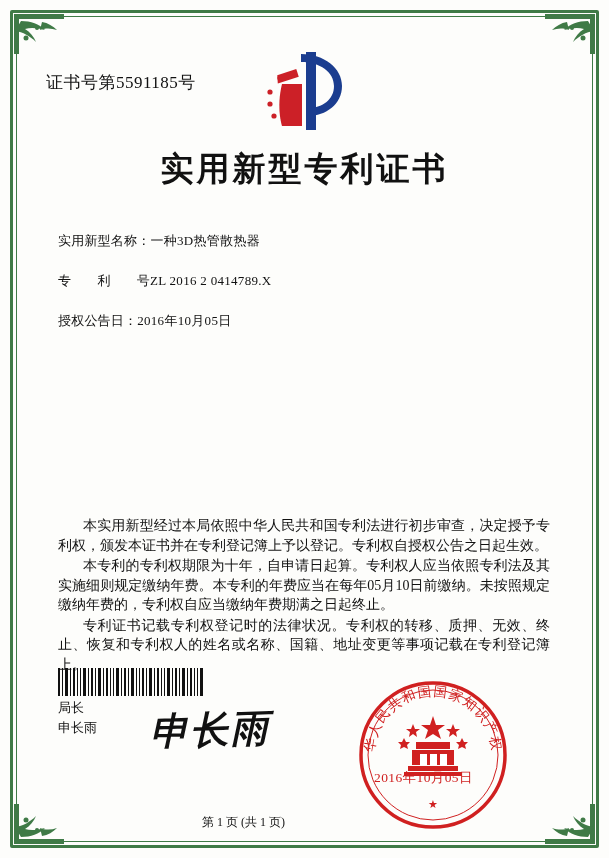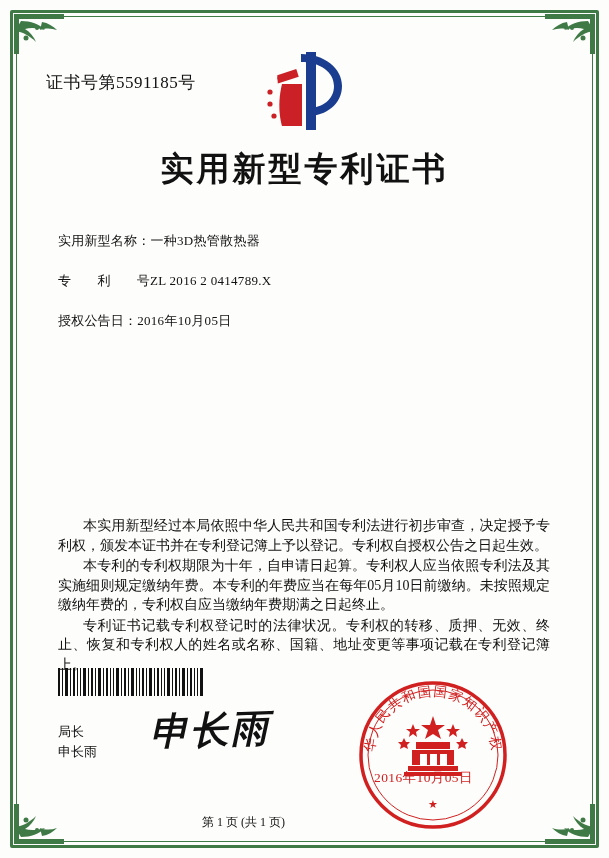--- a/index.html
+++ b/index.html
@@ -140,21 +140,21 @@
     left: 58px;
     top: 668px;
     width: 146px;
     height: 28px;
   }
 
   
   .sig-label {
     position: absolute;
     left: 58px;
-    top: 722px;
+    top: 698px;
     font-size: 13px;
     line-height: 20px;
     color: #111;
   }
   .sig-script {
     position: absolute;
     left: 150px;
     top: 705px;
     font-size: 38px;
     font-family: "Liberation Serif", serif;

